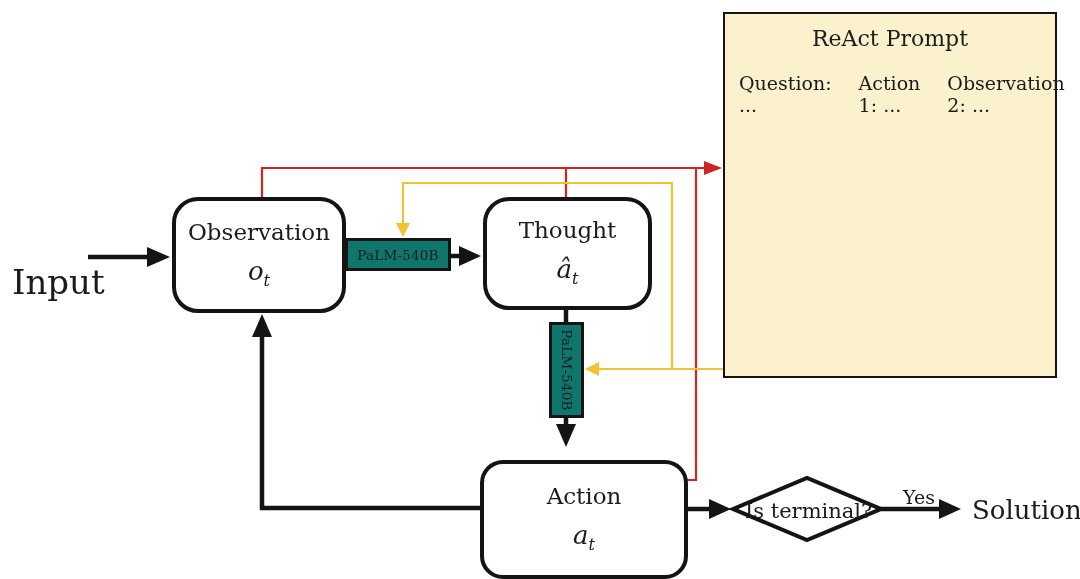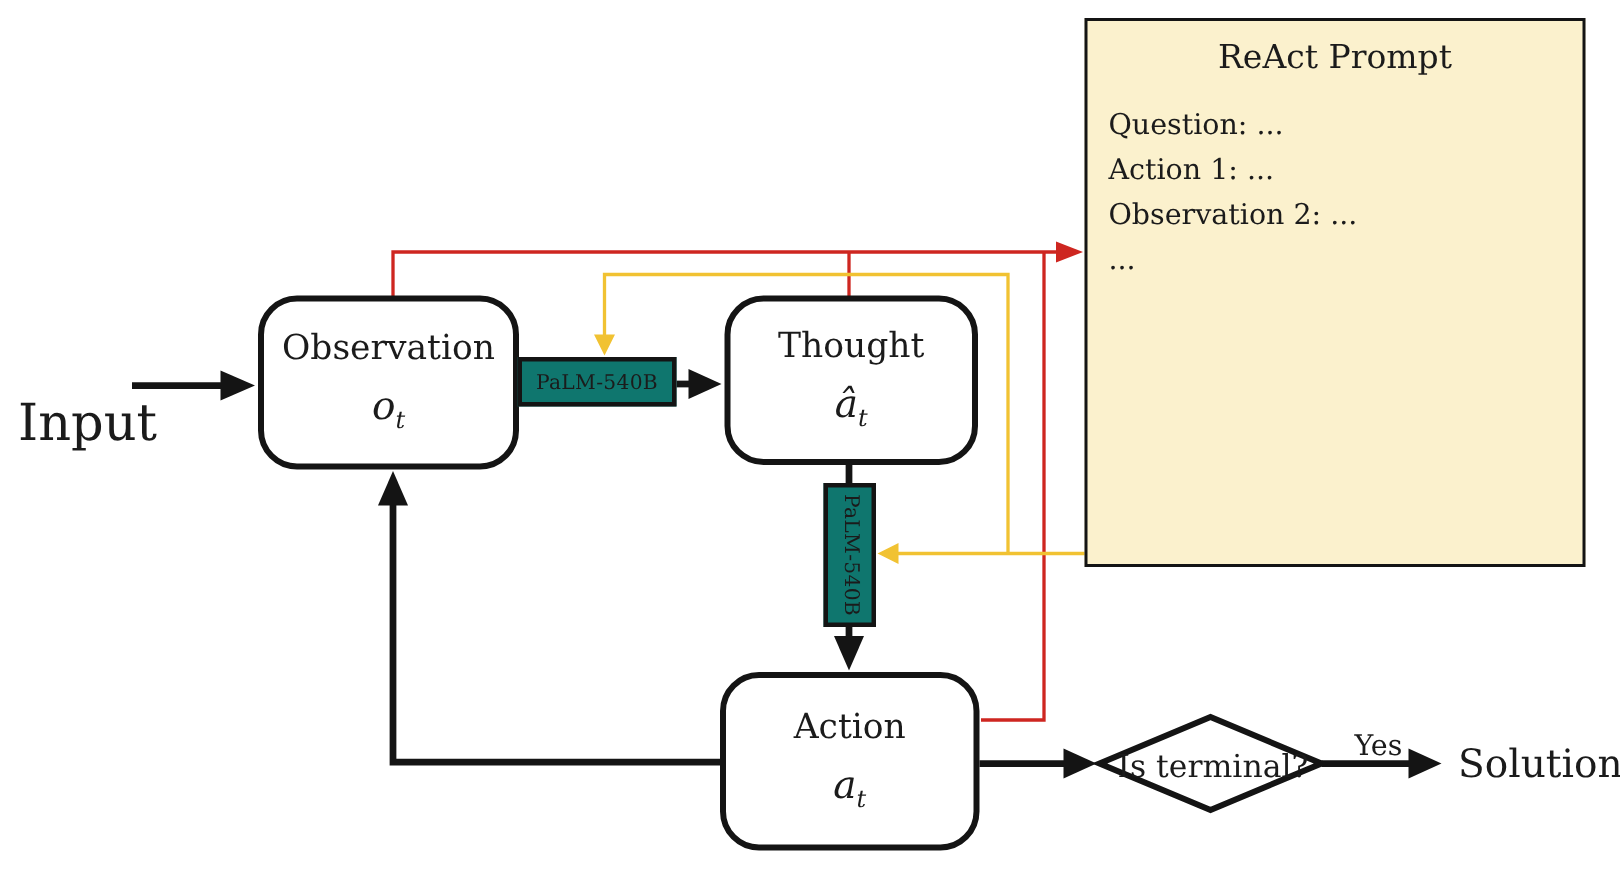--- a/index.html
+++ b/index.html
@@ -29,22 +29,22 @@
     position:absolute; left:50%; top:50%; width:92px; text-align:center;
     transform:translate(-50%,-50%) rotate(90deg); white-space:nowrap;
   }
 
   .react {
     position:absolute; left:723px; top:12px; width:334px; height:366px;
     box-sizing:border-box; background:#FBF1CD; border:2px solid #141414;
   }
   .react-title { text-align:center; font-size:22px; line-height:26px; margin-top:12px; }
   .react-lines {
-    margin:20px 0 0 14px; display:flex; flex-direction:column;
-    gap:8px; font-size:19px; line-height:22px;
+    margin:20px 0 0 14px; display:flex; flex-direction:row;
+    gap:27px; font-size:19px; line-height:22px;
   }
 
   .lbl { position:absolute; line-height:1.1; white-space:nowrap; }
   .lbl-input    { left:12px;  top:245px; font-size:34px;margin-top:19px; }
   .lbl-yes      { left:903px; top:487px; font-size:19px; }
   .lbl-solution { left:972px; top:496px; font-size:26px; }
   .lbl-decision { left:745px; top:500px; width:124px; text-align:left; font-size:21px; }
 </style>
 </head>
 <body>
@@ -93,21 +93,21 @@
   <div class="bignode" style="left:172px; top:197px; width:174px; height:116px;">
     <div class="node-title">Observation</div>
     <div class="node-sym"><span>o</span><sub>t</sub></div>
   </div>
 
   <div class="bignode" style="left:483px; top:197px; width:169px; height:113px;">
     <div class="node-title">Thought</div>
     <div class="node-sym"><span>â</span><sub>t</sub></div>
   </div>
 
-  <div class="bignode" style="left:480px; top:448px; width:173px; height:119px;">
+  <div class="bignode" style="left:480px; top:460px; width:208px; height:119px;border-radius:23px;">
     <div class="node-title">Action</div>
     <div class="node-sym"><span>a</span><sub>t</sub></div>
   </div>
 
   <div class="palm" style="left:345px; top:238px; width:106px; height:33px;">
     <span>PaLM-540B</span>
   </div>
 
   <div class="palm" style="left:549px; top:322px; width:35px; height:96px;">
     <span class="palm-vert-text">PaLM-540B</span>

